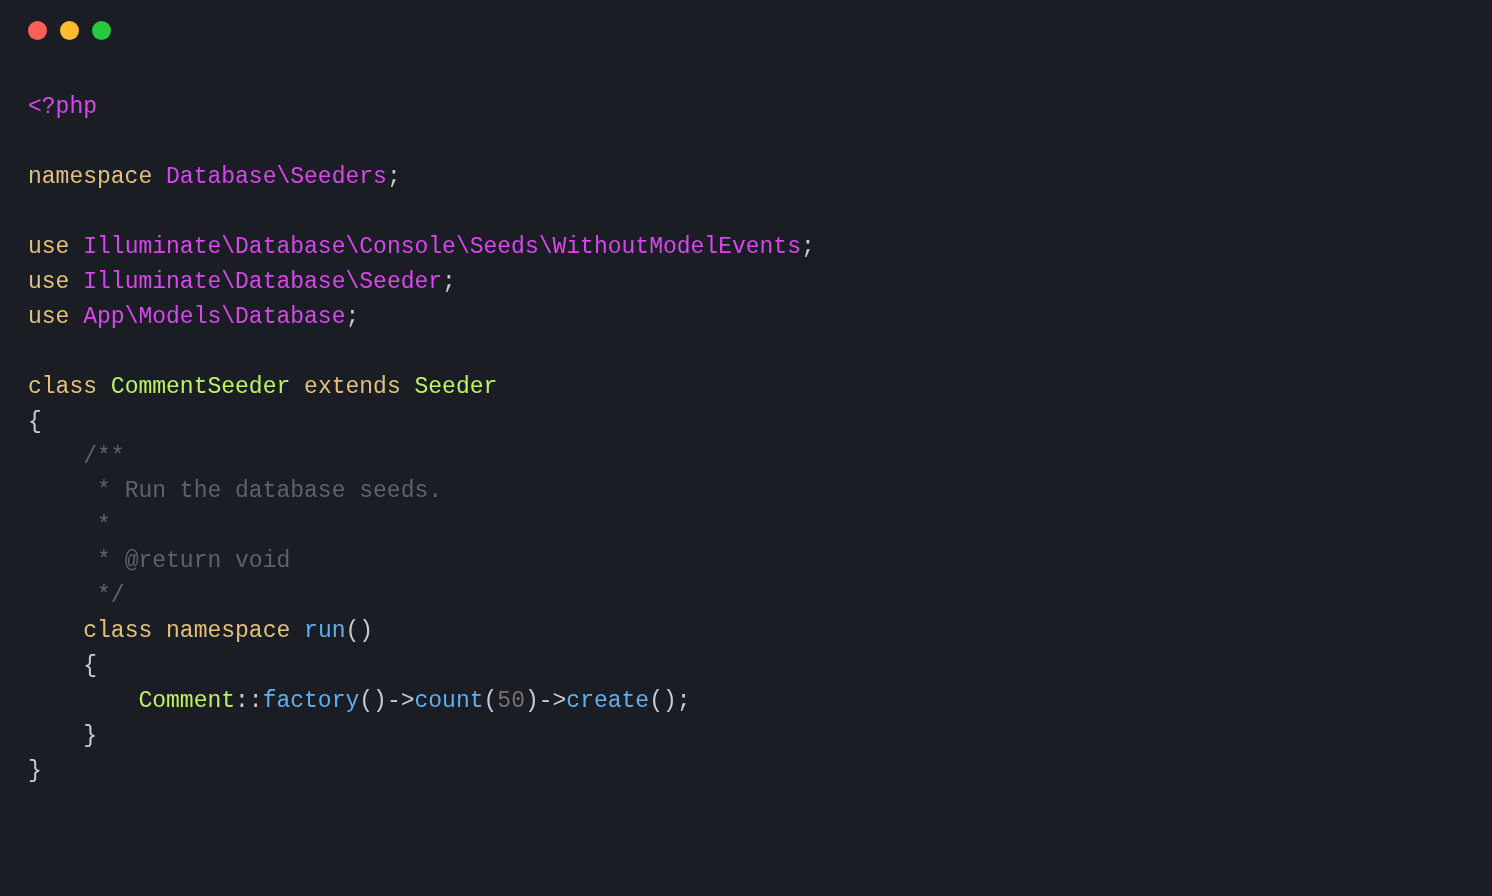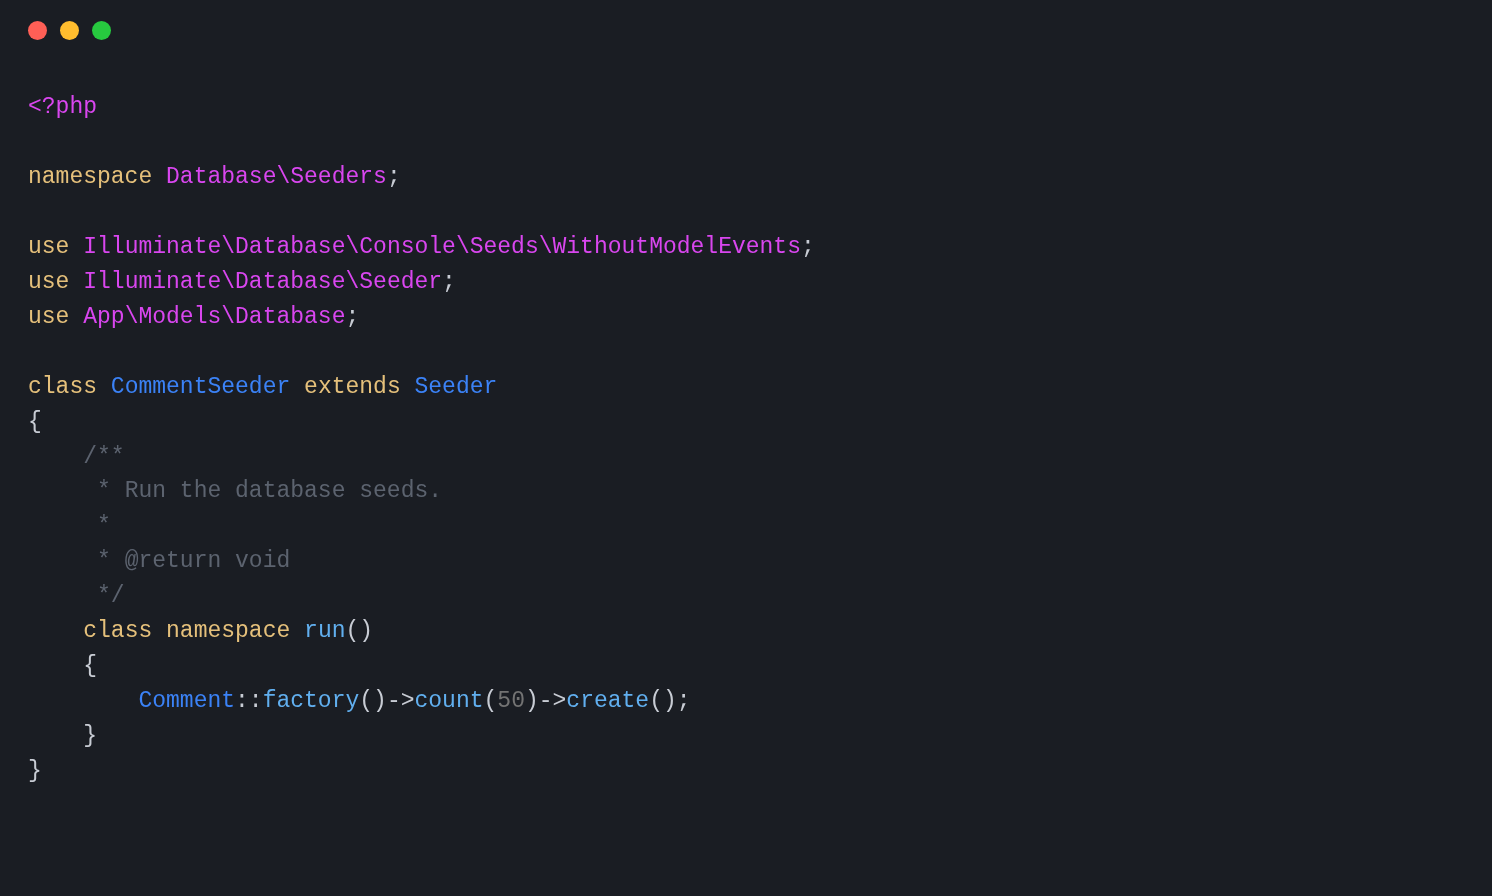--- a/index.html
+++ b/index.html
@@ -41,21 +41,21 @@
       font-size: 23px;
       line-height: 1.52;
       color: #c8ccd4;
       white-space: pre;
       font-weight: 500;
     }
     .c-green { color: #d946ef; }
     .c-yellow { color: #e5c07b; }
     .c-namespace { color: #d946ef; }
     .c-comment { color: #5c636f; }
-    .c-classname { color: #3b82f6; }
+    .c-classname { color: #bef264; }
     .c-function { color: #61afef; }
     .c-number { color: #737373; }
     .c-punct { color: #c8ccd4; }
   </style>
 </head>
 <body>
 
 <div class="window">
   <div class="titlebar">
     <div class="dot dot-red"></div>

